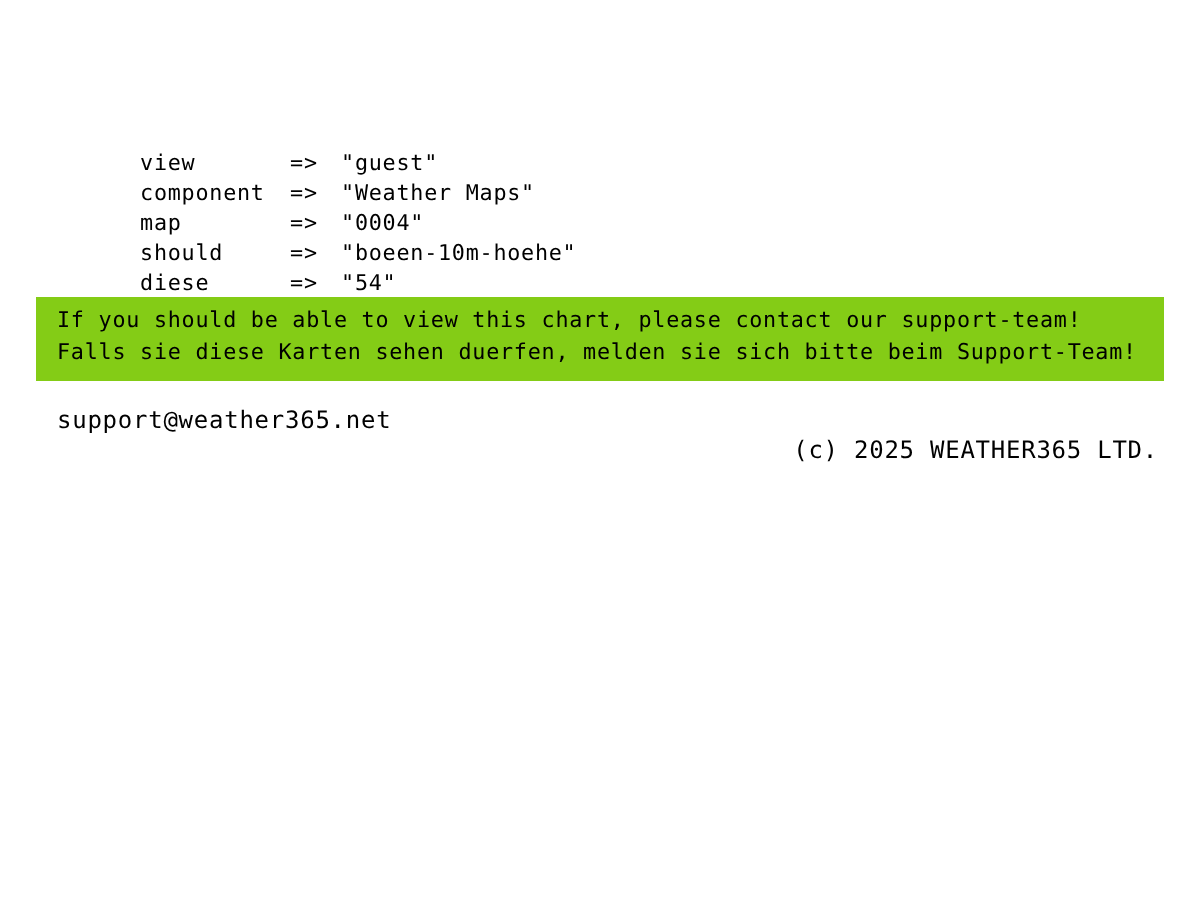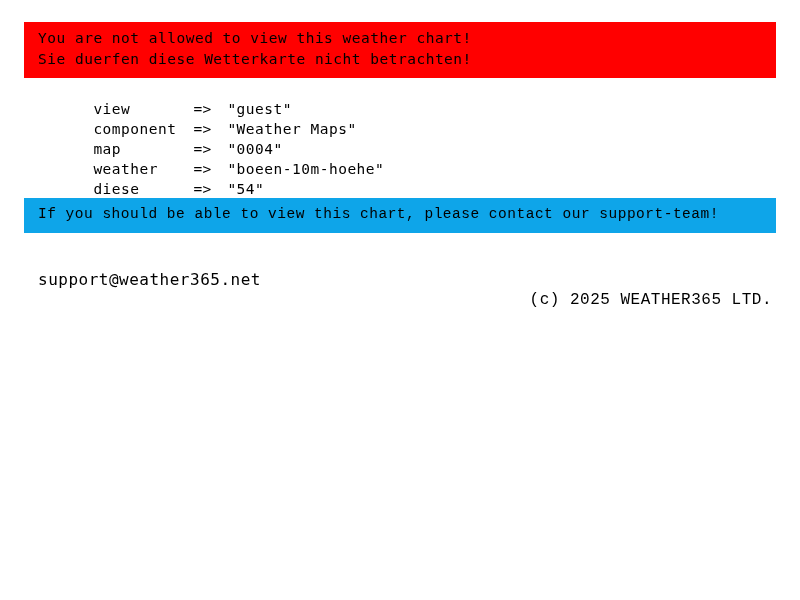--- a/index.html
+++ b/index.html
@@ -30,22 +30,21 @@
     width: 752px;
     box-sizing: border-box;
     padding: 6px 14px 8px 14px;
   }
   .banner-error {
     top: 22px;
     background: #ff0000;
   }
   .banner-ok {
     top: 198px;
-    background: #0ea5e9;
-    font-family: Liberation Mono, monospace;
+    background: #84cc16;
   }
   .banner-line {
     font-size: 14.5px;
     line-height: 21px;
     white-space: pre;
     letter-spacing: 0.5px;
   }
 
   .params {
     position: absolute;
@@ -80,53 +79,49 @@
     font-size: 16px;
     line-height: 20px;
     letter-spacing: 0.5px;
     white-space: pre;
   }
   .footer-left {
     float: left;
   }
   .footer-right {
     float: right;
-    font-family: Liberation Mono, monospace;
   }
 </style>
 </head>
 <body>
 
 <div class="page">
 
-  <div class="banner banner-error">
-    <div class="banner-line">You are not allowed to view this weather chart!</div>
-    <div class="banner-line">Sie duerfen diese Wetterkarte nicht betrachten!</div>
-  </div>
 
   <div class="params">
     <div class="param-row">
       <span class="param-key">view</span><span class="param-arrow">=&gt;</span><span class="param-val">"guest"</span>
     </div>
     <div class="param-row">
       <span class="param-key">component</span><span class="param-arrow">=&gt;</span><span class="param-val">"Weather Maps"</span>
     </div>
     <div class="param-row">
       <span class="param-key">map</span><span class="param-arrow">=&gt;</span><span class="param-val">"0004"</span>
     </div>
     <div class="param-row">
-      <span class="param-key">weather</span><span class="param-arrow">=&gt;</span><span class="param-val">"boeen-10m-hoehe"</span>
+      <span class="param-key">should</span><span class="param-arrow">=&gt;</span><span class="param-val">"boeen-10m-hoehe"</span>
     </div>
     <div class="param-row">
       <span class="param-key">diese</span><span class="param-arrow">=&gt;</span><span class="param-val">"54"</span>
     </div>
   </div>
 
   <div class="banner banner-ok">
     <div class="banner-line">If you should be able to view this chart, please contact our support-team!</div>
+    <div class="banner-line">Falls sie diese Karten sehen duerfen, melden sie sich bitte beim Support-Team!</div>
   </div>
 
   <div class="footer">
     <span class="footer-left">support@weather365.net</span>
     <span class="footer-right">(c) 2025 WEATHER365 LTD.</span>
   </div>
 
 </div>
 
 </body></html>

